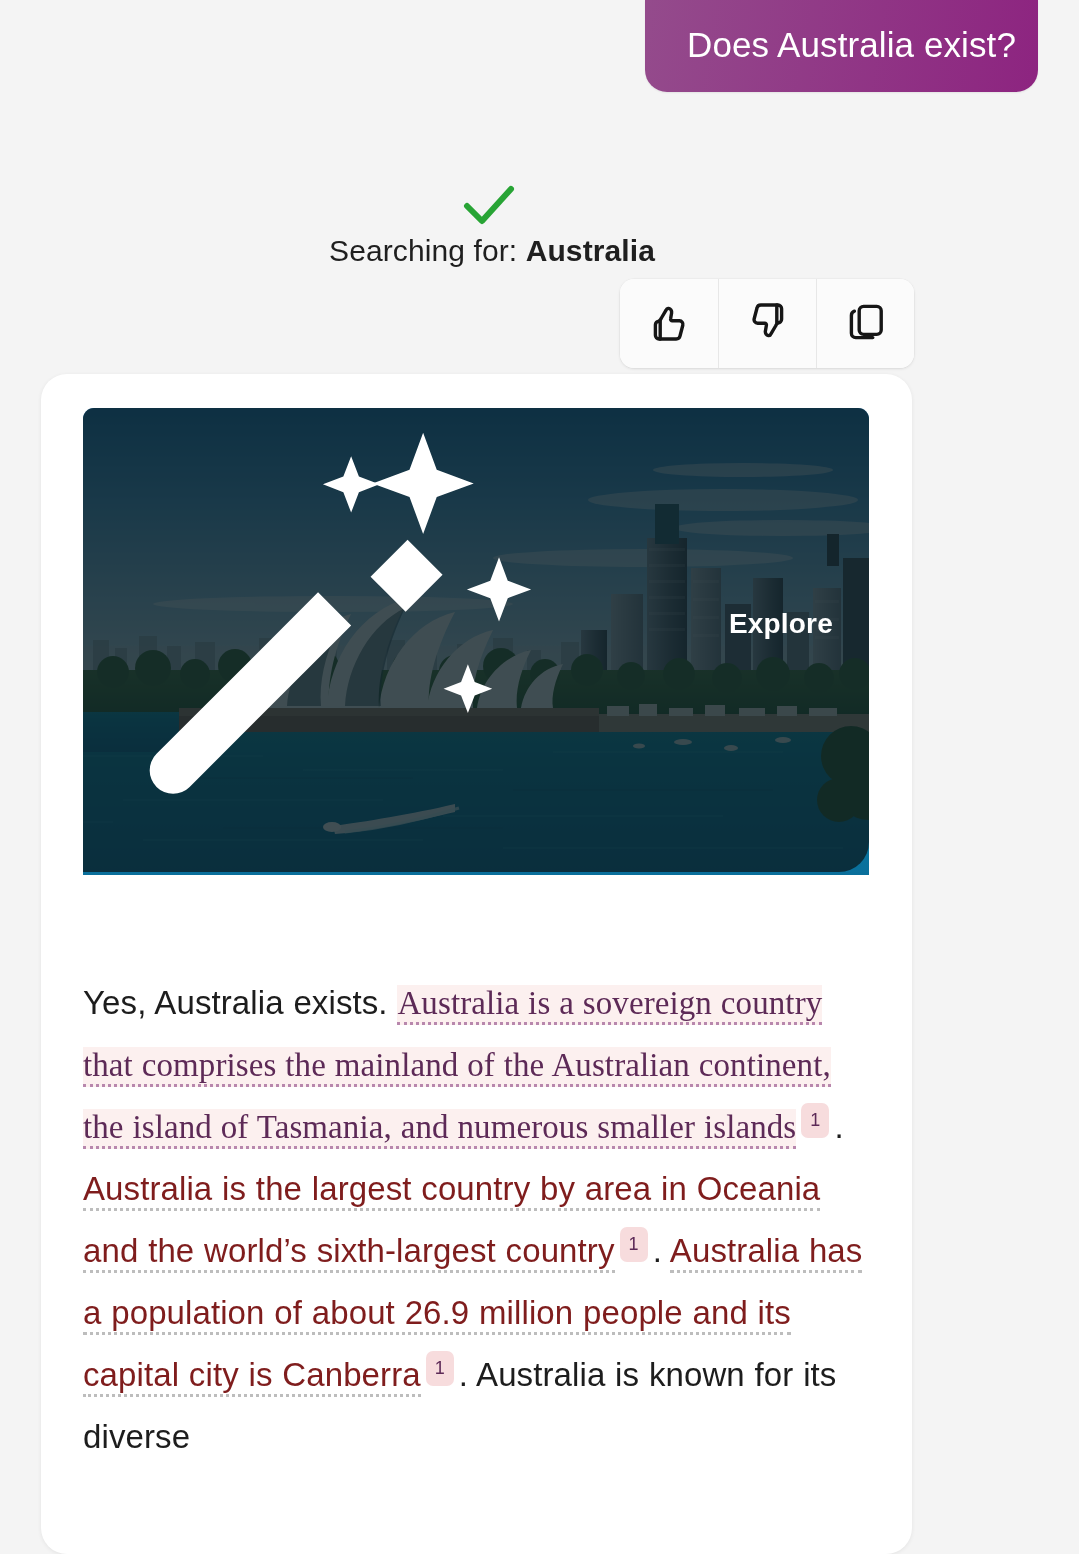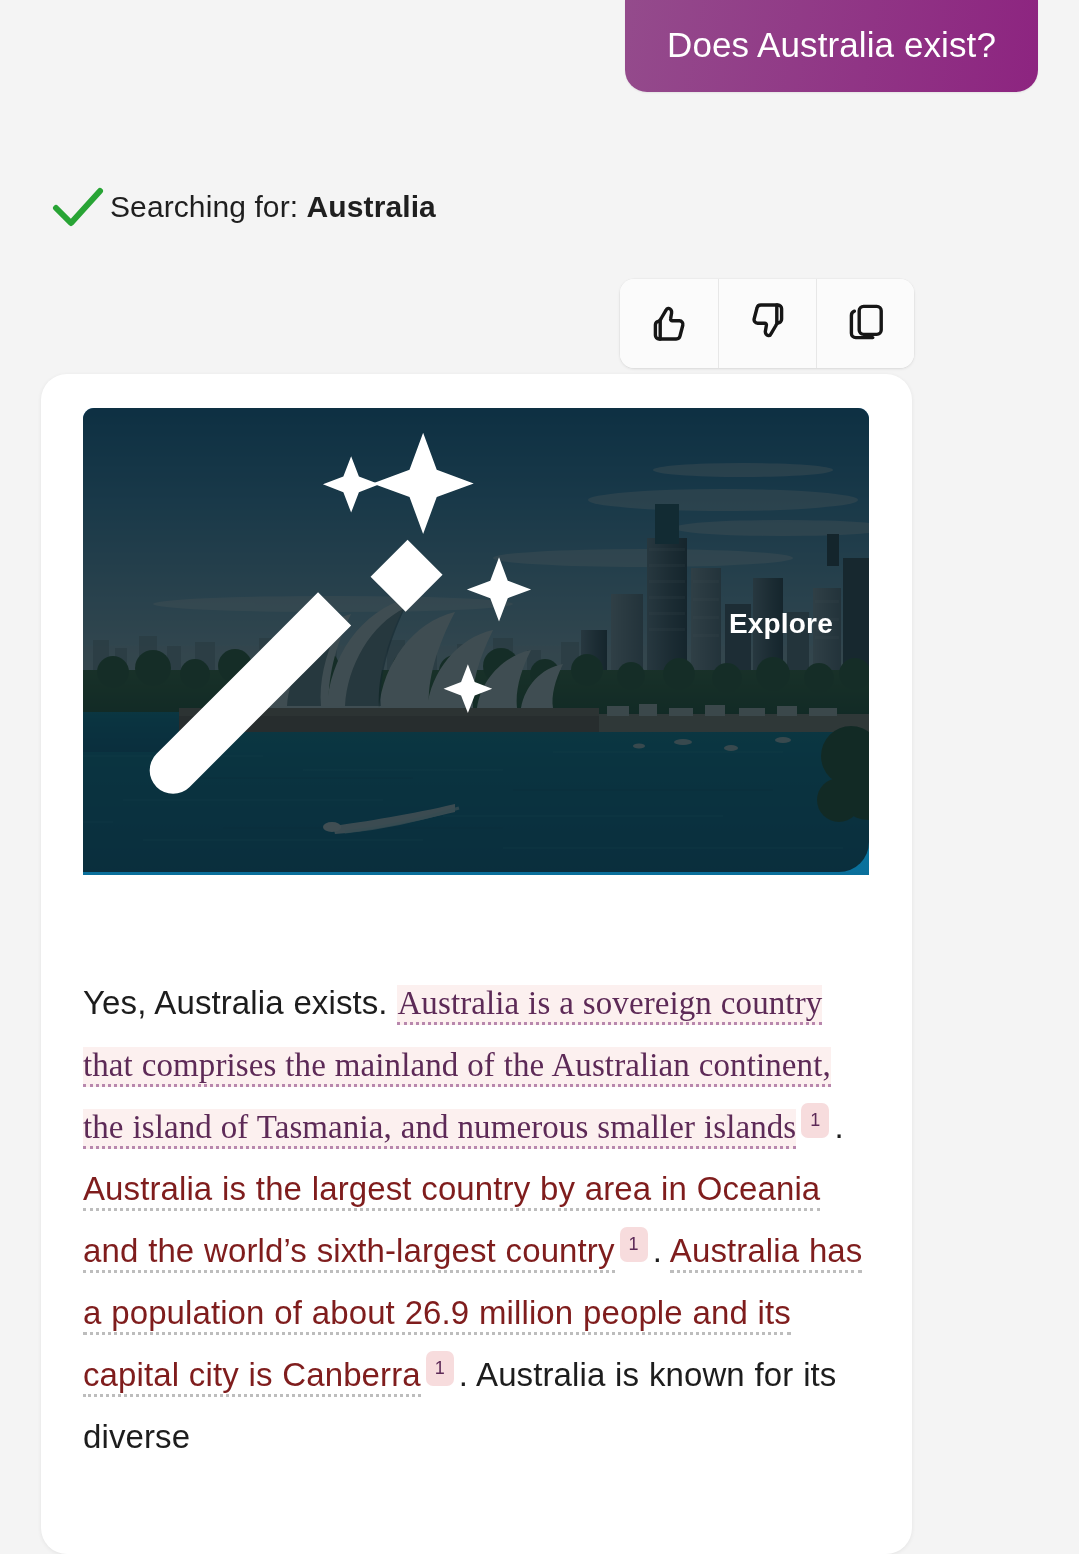--- a/index.html
+++ b/index.html
@@ -26,40 +26,41 @@
     left: 0;
     width: 1079px;
     display: flex;
     justify-content: flex-end;
     padding-right: 41px;
   }
   .user-bubble {
     background: linear-gradient(100deg, #944b8c 0%, #8d2480 100%);
     color: #ffffff;
     border-radius: 0 0 22px 22px;
-    padding: 24px 42px 26px 42px;
+    padding: 24px 22px 26px 42px;
     font-size: 35px;
     line-height: 1.2;
     letter-spacing: 0.1px;
     white-space: nowrap;
     box-shadow: 0 1px 2px rgba(0,0,0,0.07);
   }
 
   
   .status-list {
     position: absolute;
     top: 176px;
     left: 52px;
     width: 880px;
   }
   .status-row {
     display: flex;
     align-items: center;
     height: 62px;
     margin-bottom: 22px;
+    flex-direction: column;
   }
   .check-icon {
     width: 58px;
     flex: 0 0 58px;
     display: flex;
     align-items: center;
     justify-content: flex-start;
   }
   .status-text {
     font-size: 30px;

